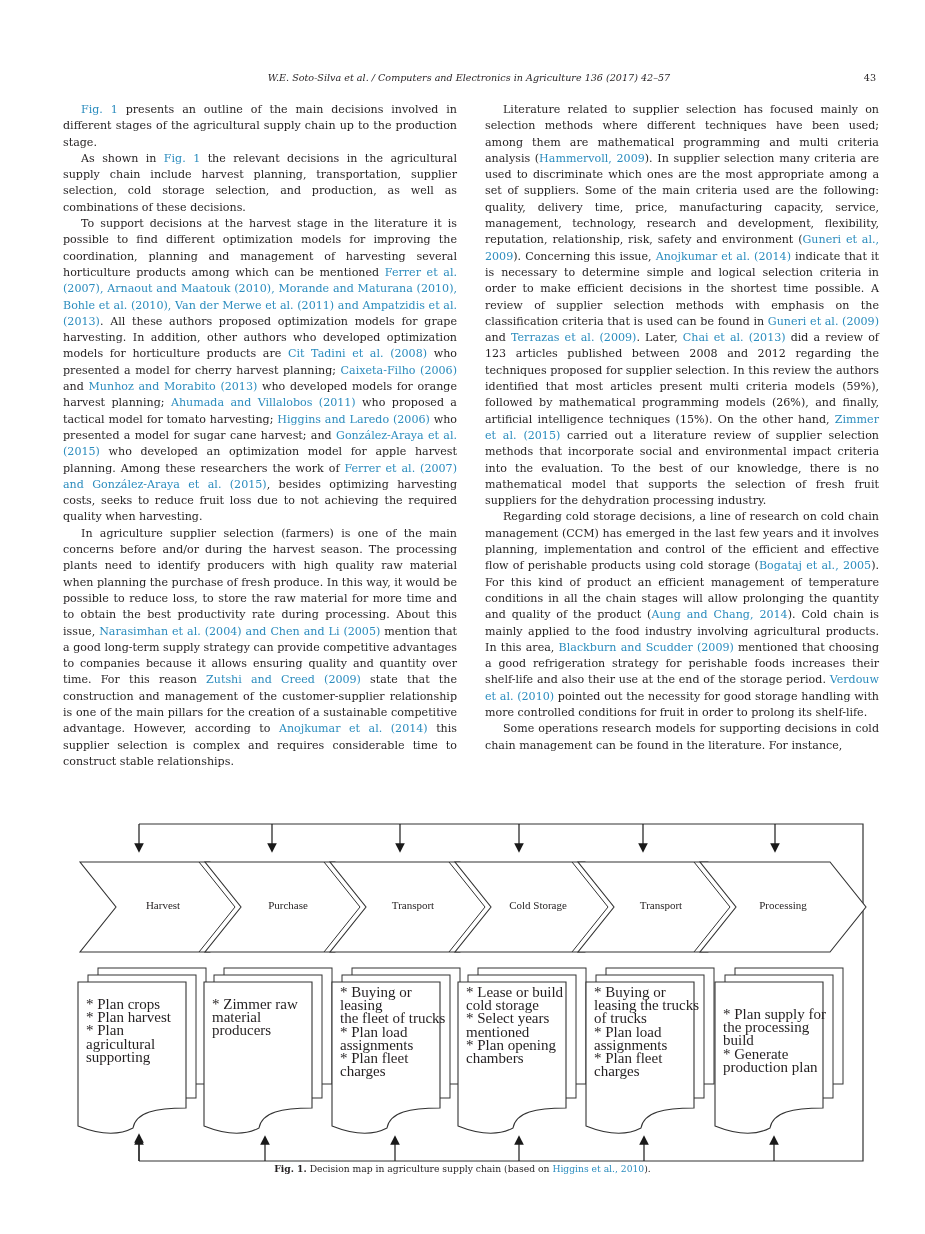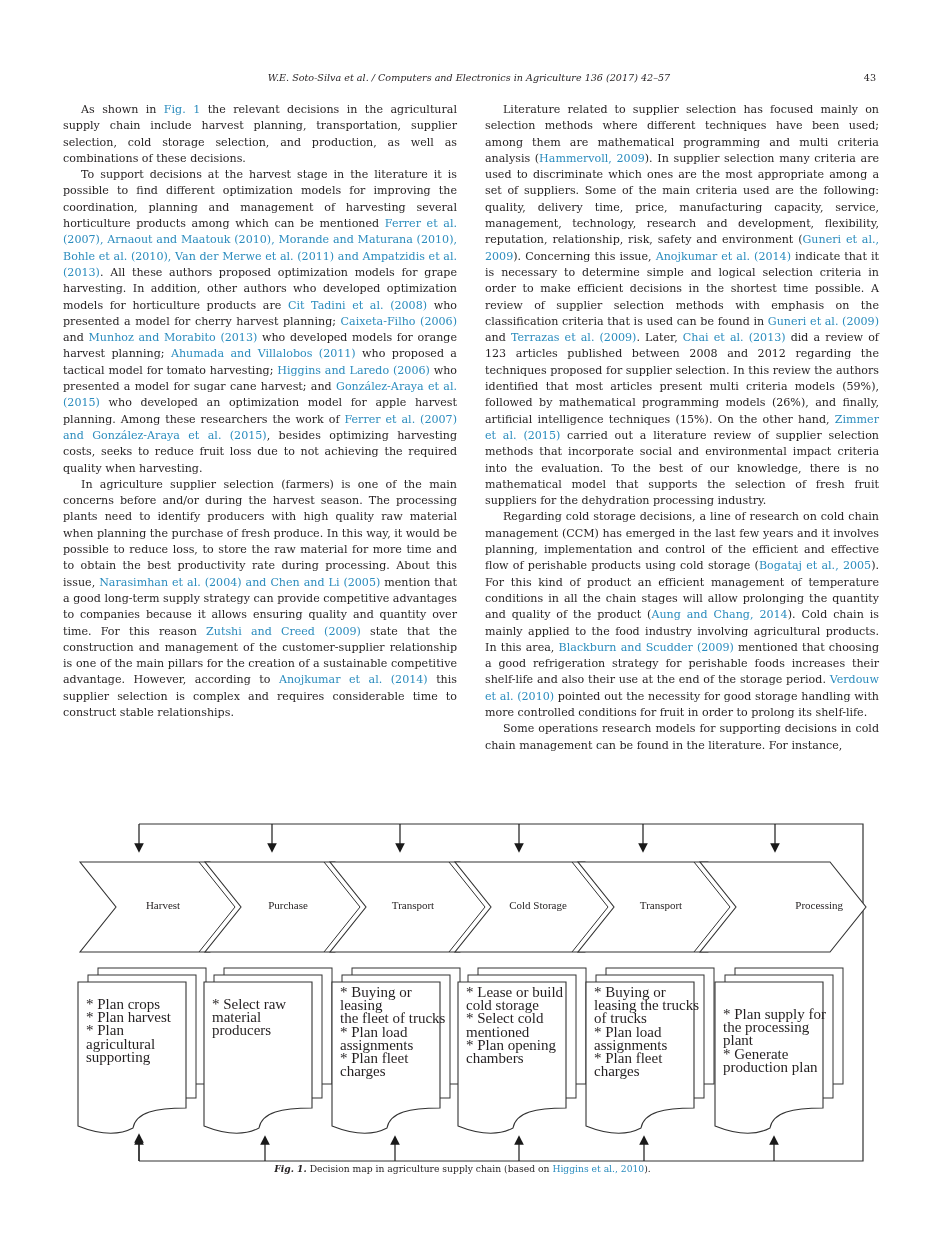--- a/index.html
+++ b/index.html
@@ -14,31 +14,32 @@
   .col.left { left:63px; }
   .col.right { left:485px; }
   .col p { margin:0; text-indent:18px; }
   .cite { color:#2b8cbe; }
   .figure { position:absolute; left:0; top:14px; width:925px; height:1234px; }
   .figure svg { position:absolute; left:0; top:0; }
   .stage-label { position:absolute; font-family:"Liberation Serif", serif; font-size:11px; text-align:center; width:120px; }
   .doc-text { position:absolute; font-family:"Liberation Serif", serif; font-size:15px; line-height:13.2px; width:110px; }
   .caption { position:absolute; top:1163px; left:0; width:925px; text-align:center;
          font-family:"DejaVu Serif", serif; font-size:9.2px; }
-  .caption b { font-weight:bold;font-style:italic; }
+  .caption b { font-weight:bold; }
 </style>
 </head>
 <body>
 
 <div class="running-head">
   <span class="center">W.E. Soto-Silva et al. / Computers and Electronics in Agriculture 136 (2017) 42–57</span>
   <span class="pno">43</span>
 </div>
 
 <div class="col left" id="colLeft">
+    <p><span class="cite">Fig. 1</span><span> presents an outline of the main decisions involved in different stages of the agricultural supply chain up to the production stage.</span></p>
     <p><span>As shown in </span><span class="cite">Fig. 1</span><span> the relevant decisions in the agricultural supply chain include harvest planning, transportation, supplier selection, cold storage selection, and production, as well as combinations of these decisions.</span></p>
     <p><span>To support decisions at the harvest stage in the literature it is possible to find different optimization models for improving the coordination, planning and management of harvesting several horticulture products among which can be mentioned </span><span class="cite">Ferrer et al. (2007), Arnaout and Maatouk (2010), Morande and Maturana (2010), Bohle et al. (2010), Van der Merwe et al. (2011) and Ampatzidis et al. (2013)</span><span>. All these authors proposed optimization models for grape harvesting. In addition, other authors who developed optimization models for horticulture products are </span><span class="cite">Cit Tadini et al. (2008)</span><span> who presented a model for cherry harvest planning; </span><span class="cite">Caixeta-Filho (2006)</span><span> and </span><span class="cite">Munhoz and Morabito (2013)</span><span> who developed models for orange harvest planning; </span><span class="cite">Ahumada and Villalobos (2011)</span><span> who proposed a tactical model for tomato harvesting; </span><span class="cite">Higgins and Laredo (2006)</span><span> who presented a model for sugar cane harvest; and </span><span class="cite">González-Araya et al. (2015)</span><span> who developed an optimization model for apple harvest planning. Among these researchers the work of </span><span class="cite">Ferrer et al. (2007) and González-Araya et al. (2015)</span><span>, besides optimizing harvesting costs, seeks to reduce fruit loss due to not achieving the required quality when harvesting.</span></p>
     <p><span>In agriculture supplier selection (farmers) is one of the main concerns before and/or during the harvest season. The processing plants need to identify producers with high quality raw material when planning the purchase of fresh produce. In this way, it would be possible to reduce loss, to store the raw material for more time and to obtain the best productivity rate during processing. About this issue, </span><span class="cite">Narasimhan et al. (2004) and Chen and Li (2005)</span><span> mention that a good long-term supply strategy can provide competitive advantages to companies because it allows ensuring quality and quantity over time. For this reason </span><span class="cite">Zutshi and Creed (2009)</span><span> state that the construction and management of the customer-supplier relationship is one of the main pillars for the creation of a sustainable competitive advantage. However, according to </span><span class="cite">Anojkumar et al. (2014)</span><span> this supplier selection is complex and requires considerable time to construct stable relationships.</span></p>
   </div>
 <div class="col right" id="colRight">
     <p><span>Literature related to supplier selection has focused mainly on selection methods where different techniques have been used; among them are mathematical programming and multi criteria analysis (</span><span class="cite">Hammervoll, 2009</span><span>). In supplier selection many criteria are used to discriminate which ones are the most appropriate among a set of suppliers. Some of the main criteria used are the following: quality, delivery time, price, manufacturing capacity, service, management, technology, research and development, flexibility, reputation, relationship, risk, safety and environment (</span><span class="cite">Guneri et al., 2009</span><span>). Concerning this issue, </span><span class="cite">Anojkumar et al. (2014)</span><span> indicate that it is necessary to determine simple and logical selection criteria in order to make efficient decisions in the shortest time possible. A review of supplier selection methods with emphasis on the classification criteria that is used can be found in </span><span class="cite">Guneri et al. (2009)</span><span> and </span><span class="cite">Terrazas et al. (2009)</span><span>. Later, </span><span class="cite">Chai et al. (2013)</span><span> did a review of 123 articles published between 2008 and 2012 regarding the techniques proposed for supplier selection. In this review the authors identified that most articles present multi criteria models (59%), followed by mathematical programming models (26%), and finally, artificial intelligence techniques (15%). On the other hand, </span><span class="cite">Zimmer et al. (2015)</span><span> carried out a literature review of supplier selection methods that incorporate social and environmental impact criteria into the evaluation. To the best of our knowledge, there is no mathematical model that supports the selection of fresh fruit suppliers for the dehydration processing industry.</span></p>
     <p><span>Regarding cold storage decisions, a line of research on cold chain management (CCM) has emerged in the last few years and it involves planning, implementation and control of the efficient and effective flow of perishable products using cold storage (</span><span class="cite">Bogataj et al., 2005</span><span>). For this kind of product an efficient management of temperature conditions in all the chain stages will allow prolonging the quantity and quality of the product (</span><span class="cite">Aung and Chang, 2014</span><span>). Cold chain is mainly applied to the food industry involving agricultural products. In this area, </span><span class="cite">Blackburn and Scudder (2009)</span><span> mentioned that choosing a good refrigeration strategy for perishable foods increases their shelf-life and also their use at the end of the storage period. </span><span class="cite">Verdouw et al. (2010)</span><span> pointed out the necessity for good storage handling with more controlled conditions for fruit in order to prolong its shelf-life.</span></p>
     <p><span>Some operations research models for supporting decisions in cold chain management can be found in the literature. For instance,</span></p>
   </div>
 
@@ -111,55 +112,55 @@
   <div id="figLabels">
       <div class="stage-label" style="left: 103px; top: 885px;">Harvest</div>
       <div class="doc-text" style="left: 86px; top: 984px;">
         <div>* Plan crops</div>
         <div>* Plan harvest</div>
         <div>* Plan agricultural</div>
         <div>supporting</div>
       </div>
       <div class="stage-label" style="left: 228px; top: 885px;">Purchase</div>
       <div class="doc-text" style="left: 212px; top: 984px;">
-        <div>* Select raw</div>
+        <div>* Zimmer raw</div>
         <div>material producers</div>
       </div>
       <div class="stage-label" style="left: 353px; top: 885px;">Transport</div>
       <div class="doc-text" style="left: 340px; top: 972px;">
         <div>* Buying or leasing</div>
         <div>the fleet of trucks</div>
         <div>* Plan load</div>
         <div>assignments</div>
         <div>* Plan fleet charges</div>
       </div>
       <div class="stage-label" style="left: 478px; top: 885px;">Cold Storage</div>
       <div class="doc-text" style="left: 466px; top: 972px;">
         <div>* Lease or build</div>
         <div>cold storage</div>
-        <div>* Select cold</div>
+        <div>* Select years</div>
         <div>mentioned</div>
         <div>* Plan opening</div>
         <div>chambers</div>
       </div>
       <div class="stage-label" style="left: 601px; top: 885px;">Transport</div>
       <div class="doc-text" style="left: 594px; top: 972px;">
         <div>* Buying or</div>
         <div>leasing the trucks</div>
         <div>of trucks</div>
         <div>* Plan load</div>
         <div>assignments</div>
         <div>* Plan fleet</div>
         <div>charges</div>
       </div>
-      <div class="stage-label" style="left: 723px; top: 885px; text-align: right;">Processing</div>
+      <div class="stage-label" style="left: 723px; top: 885px;">Processing</div>
       <div class="doc-text" style="left: 723px; top: 994px;">
         <div>* Plan supply for</div>
         <div>the processing</div>
-        <div>plant</div>
+        <div>build</div>
         <div>* Generate</div>
         <div>production plan</div>
       </div>
     </div>
 </div>
 
 <div class="caption">
   <b>Fig. 1.</b><span> Decision map in agriculture supply chain (based on </span><span class="cite">Higgins et al., 2010</span><span>).</span>
 </div>
 

